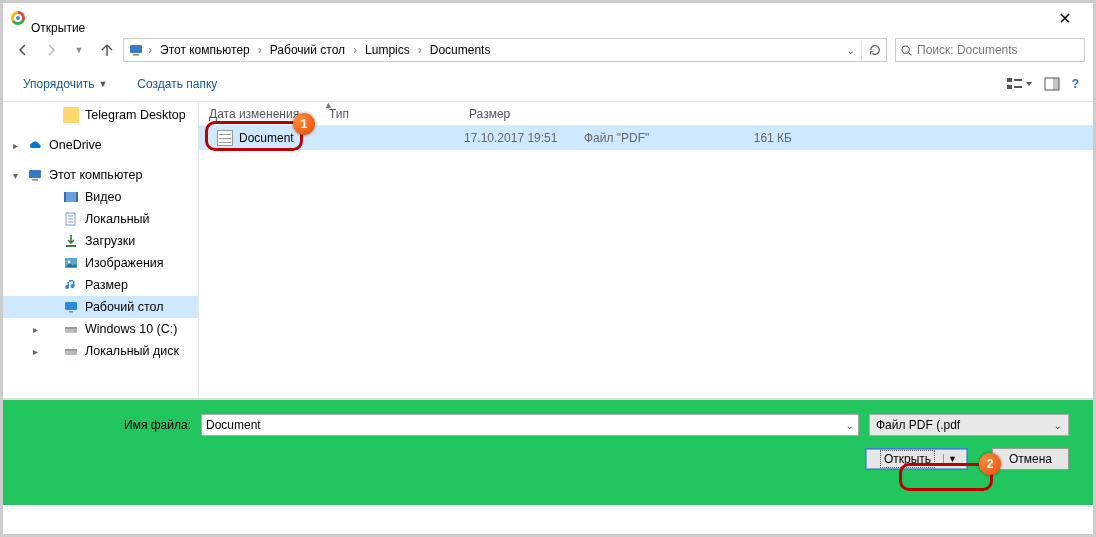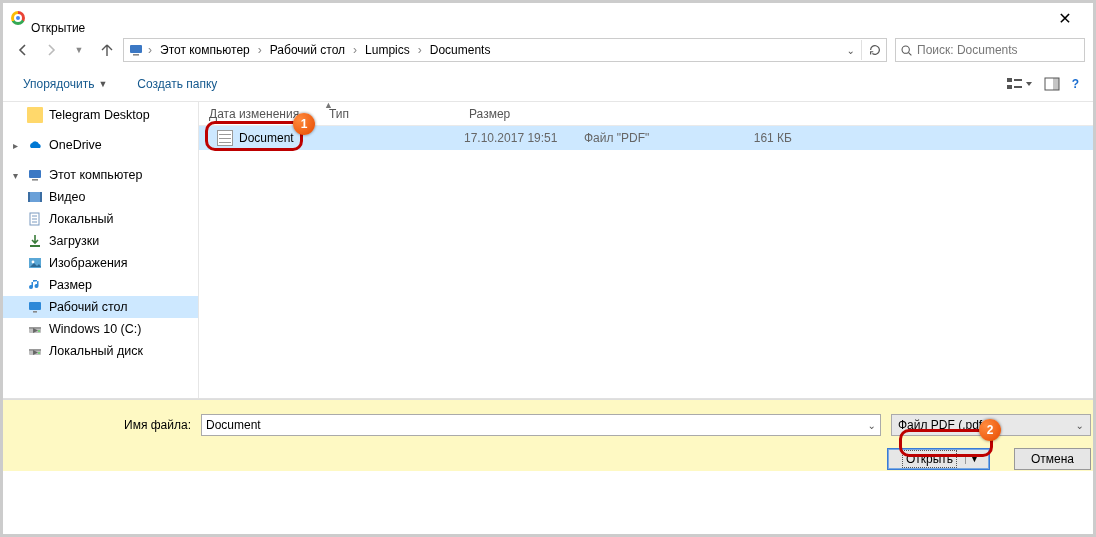--- a/index.html
+++ b/index.html
@@ -80,21 +80,21 @@
   .sidebar {
     width: 195px;
     overflow: hidden;
     padding-top:2px;
     font-size:12.5px;
   }
   .tree-item {
     display:flex; align-items:center; height:22px;
     padding-left: 24px; gap:6px; position:relative; white-space:nowrap;
   }
-  .tree-item.indent { padding-left: 24px;}
+  .tree-item.indent { padding-left: 60px;}
   .tree-item.selected { background:#cde8ff;}
   .tree-item .caret {
     position:absolute; left:10px; font-size:10px; color:#666;
   }
   .tree-item.indent .caret, .tree-item.indent2 .caret { left:30px;}
   .ico { width:16px; height:16px; display:inline-flex;align-items:center;justify-content:center;}
   .ico-folder { background:#ffd86b; border-radius:1px;}
   .ico-onedrive { color:#0078d4;}
   .ico-pc svg, .ico-monitor svg { display:block;}
   .filepane {
@@ -134,23 +134,23 @@
   .badge {
     position:absolute; width:22px;height:22px;border-radius:50%;
     background:radial-gradient(circle at 30% 30%, #ff8a3d, #e64a00);
     color:#fff; font-weight:bold; font-size:12px;
     display:flex;align-items:center;justify-content:center;
     box-shadow:0 0 3px rgba(0,0,0,.5);
     pointer-events:none;
   }
   .separator-h { height:1px; background:#e0e0e0;}
   .bottombar {
-    height: 72px; border-top:1px solid #ddd;
-    background:#fef9c3;
-    padding: 14px 2px 0 18px;
+    height: 106px; border-top:1px solid #ddd;
+    background:#22c55e;
+    padding: 14px 24px 0 18px;
     position:relative;
     font-size:12px;
   }
   .row-filename{
     display:flex; align-items:center; gap:10px;
   }
   .lbl { white-space:nowrap; text-align:right; width:170px;}
   .fn-input{
     flex:1; height:22px; border:1px solid #aaa; background:#fff;
     display:flex; align-items:center; padding:0 4px;

